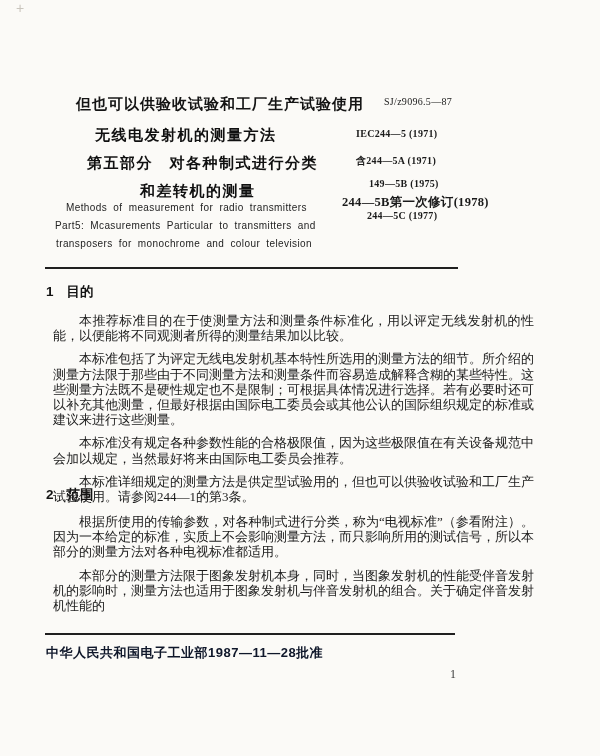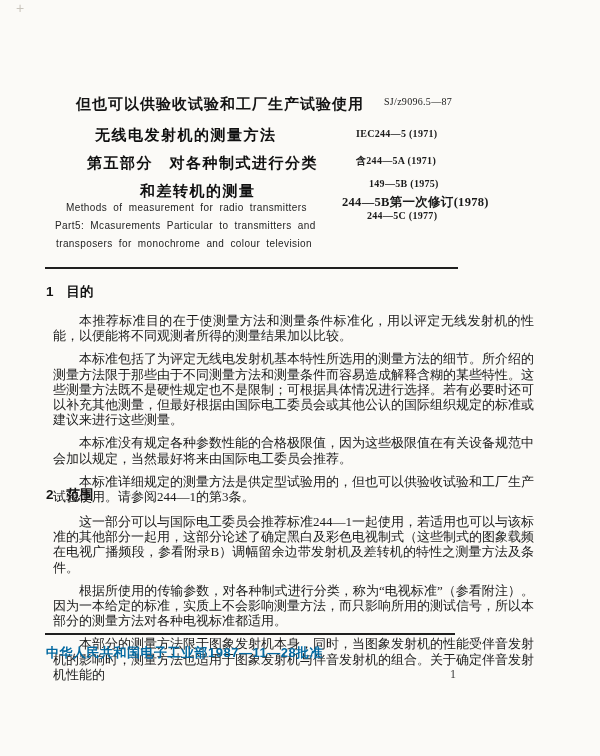--- a/index.html
+++ b/index.html
@@ -80,21 +80,21 @@
     text-align: justify;
     color: #1b1b1b;
   }
   .b1 { top: 305px; }
   .b2 { top: 506px; }
   .body-block p { margin: 8px; text-indent: 2em; }
   .footer-approval {
     position: absolute; left: 46px; top: 644px;
     font-family: "Liberation Sans", sans-serif;
     font-weight: bold; font-size: 13px; letter-spacing: 0.5px;
-    color: #0369a1;
+    color: #0f172a;
     text-align: right;
   }
   .page-number {
     position: absolute; left: 450px; top: 667px;
     font-size: 12px; color: #3a3a3a;
     font-family: "Liberation Serif", serif;
   }
 </style>
 </head>
 <body>
@@ -129,21 +129,20 @@
     <p>本推荐标准目的在于使测量方法和测量条件标准化，用以评定无线发射机的性能，以便能将不同观测者所得的测量结果加以比较。</p>
     <p>本标准包括了为评定无线电发射机基本特性所选用的测量方法的细节。所介绍的测量方法限于那些由于不同测量方法和测量条件而容易造成解释含糊的某些特性。这些测量方法既不是硬性规定也不是限制；可根据具体情况进行选择。若有必要时还可以补充其他测量，但最好根据由国际电工委员会或其他公认的国际组织规定的标准或建议来进行这些测量。</p>
     <p>本标准没有规定各种参数性能的合格极限值，因为这些极限值在有关设备规范中会加以规定，当然最好将来由国际电工委员会推荐。</p>
     <p>本标准详细规定的测量方法是供定型试验用的，但也可以供验收试验和工厂生产试验使用。请参阅244—1的第3条。</p>
   </div>
 
   <div class="sec-heading sh2">
     <span class="sec-num">2</span><span>范围</span>
   </div>
   <div class="body-block b2">
-    <p>这一部分可以与国际电工委员会推荐标准244—1一起使用，若适用也可以与该标准的其他部分一起用，这部分论述了确定黑白及彩色电视制式（这些制式的图象载频在电视广播频段，参看附录B）调幅留余边带发射机及差转机的特性之测量方法及条件。</p>
     <p>根据所使用的传输参数，对各种制式进行分类，称为“电视标准”（参看附注）。因为一本给定的标准，实质上不会影响测量方法，而只影响所用的测试信号，所以本部分的测量方法对各种电视标准都适用。</p>
     <p>本部分的测量方法限于图象发射机本身，同时，当图象发射机的性能受伴音发射机的影响时，测量方法也适用于图象发射机与伴音发射机的组合。关于确定伴音发射机性能的</p>
   </div>
 
   <div class="rule rule-bottom"></div>
   <div class="footer-approval">中华人民共和国电子工业部1987—11—28批准</div>
   <div class="page-number">1</div>
 
 </div>
 

